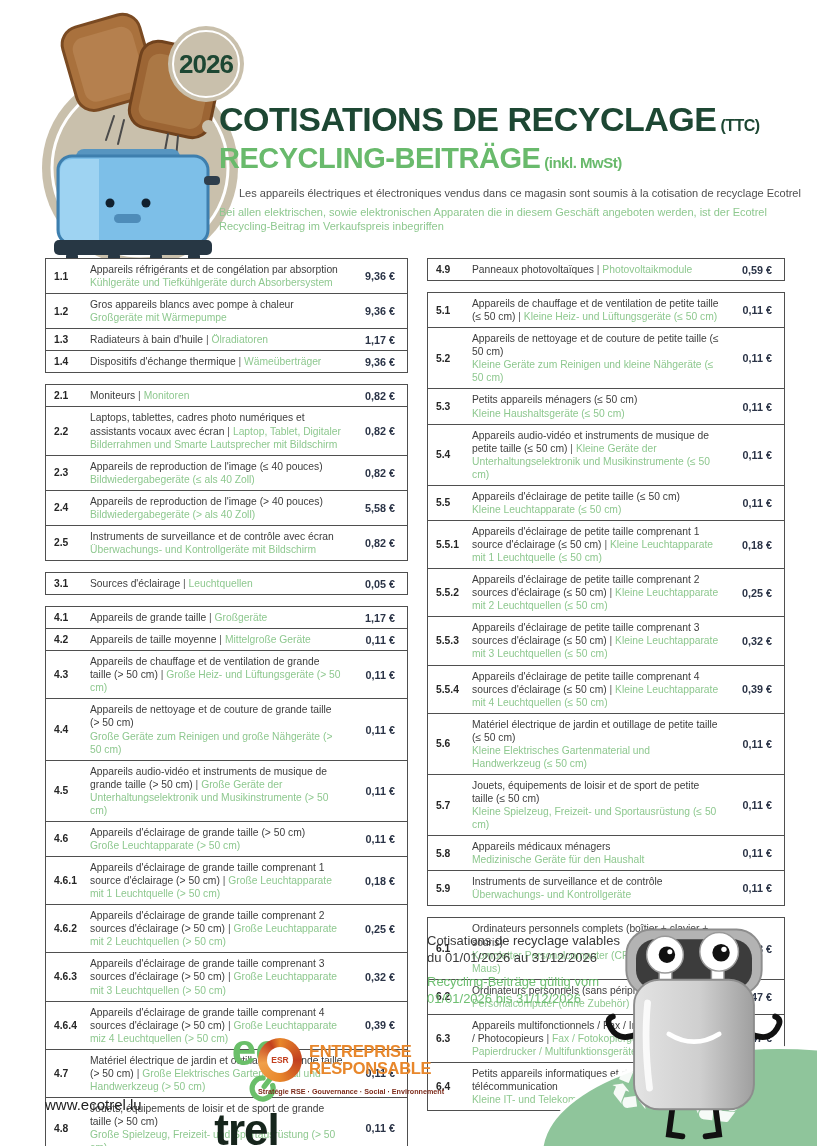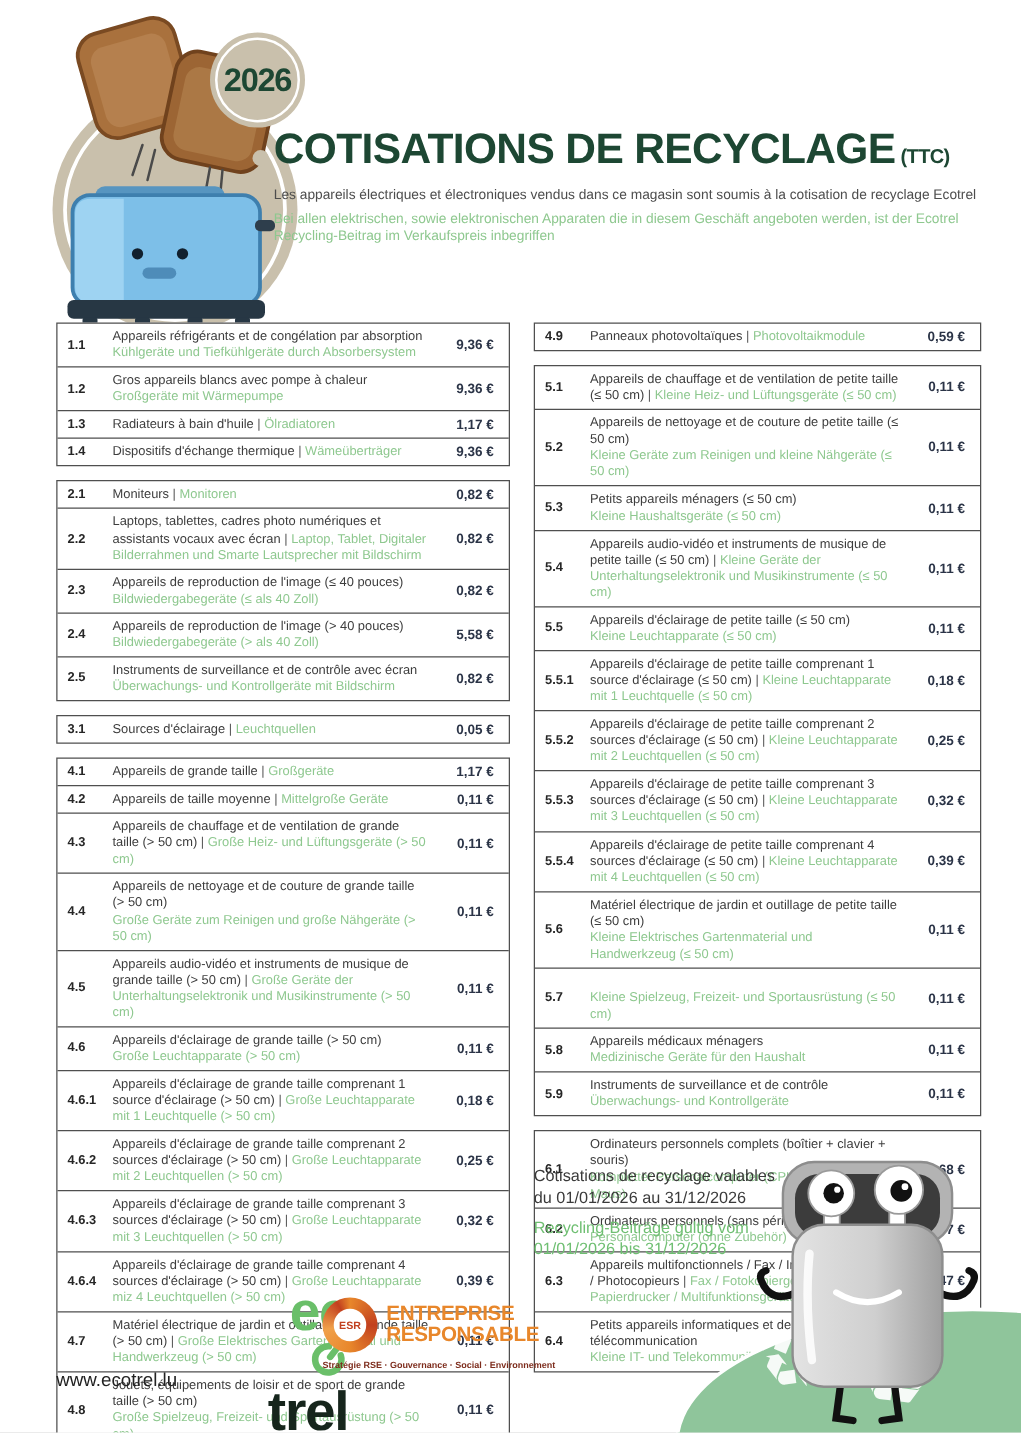--- a/index.html
+++ b/index.html
@@ -19,21 +19,21 @@
     width:64px;height:64px;border-radius:50%;border:2.5px solid #ffffff;
     display:flex;align-items:center;justify-content:center;
     font-weight:bold;font-size:26px;color:#1d4733;letter-spacing:-1px;
   }
   .bullet-dot{position:absolute;left:202px;top:120px;width:13px;height:13px;border-radius:50%;background:#c9c0ac;}
   .title-block{position:absolute;left:219px;top:102px;width:575px;}
   .title-fr{font-size:34px;font-weight:bold;color:#1d4733;letter-spacing:-0.5px;line-height:1.05;}
   .title-fr .suffix{font-size:16px;font-weight:bold;margin-left:4px;}
   .title-de{font-size:29px;font-weight:bold;color:#69ba6c;letter-spacing:-0.5px;margin-top:4px;}
   .title-de .suffix{font-size:15px;font-weight:bold;margin-left:4px;}
-  .intro-fr{margin-top:11px;font-size:11px;color:#4d4d4d;width:565px;line-height:1.35;}
+  .intro-fr{margin-top:11px;font-size:11px;color:#4d4d4d;width:565px;line-height:1.35;margin-left:20px;}
   .intro-de{margin-top:4px;font-size:11px;color:#8ec88f;width:548px;line-height:1.35;}
   
   .col{position:absolute;top:258px;}
   .col-left{left:45px;width:363px;}
   .col-right{left:427px;width:358px;}
   .sec{border:1.5px solid #4f4f4f;background:#fff;margin-bottom:11px;}
   .row{display:grid;grid-template-columns:44px 1fr 58px;align-items:center;
        padding:4px 0;border-bottom:1.5px solid #4f4f4f;}
   .row:last-child{border-bottom:none;}
   .code{font-weight:bold;padding-left:8px;font-size:10.3px;color:#262626;}
@@ -112,20 +112,23 @@
 
   <div class="badge-year">
     <div class="inner">2026</div>
   </div>
   <div class="bullet-dot"></div>
 
   <div class="title-block">
     <div class="title-fr">
       <span>COTISATIONS DE RECYCLAGE</span><span class="suffix">(TTC)</span>
     </div>
+    <div class="title-de">
+      <span>RECYCLING-BEITRÄGE</span><span class="suffix">(inkl. MwSt)</span>
+    </div>
     <div class="intro-fr">Les appareils électriques et électroniques vendus dans ce magasin sont soumis à la cotisation de recyclage Ecotrel</div>
     <div class="intro-de">Bei allen elektrischen, sowie elektronischen Apparaten die in diesem Geschäft angeboten werden, ist der Ecotrel Recycling-Beitrag im Verkaufspreis inbegriffen</div>
   </div>
 
   <div class="col col-left" id="left-col">
       <div class="sec">
         <div class="row">
           <div class="code">1.1</div>
           <div class="desc"><span class="fr">Appareils réfrigérants et de congélation par absorption</span><br><span class="de">Kühlgeräte und Tiefkühlgeräte durch Absorbersystem</span></div>
           <div class="price">9,36 €</div>
@@ -297,21 +300,21 @@
           <div class="desc"><span class="fr">Appareils d'éclairage de petite taille comprenant 4 sources d'éclairage (≤ 50 cm)</span><span class="pipe"> | </span><span class="de">Kleine Leuchtapparate mit 4 Leuchtquellen (≤ 50 cm)</span></div>
           <div class="price">0,39 €</div>
         </div>
         <div class="row">
           <div class="code">5.6</div>
           <div class="desc"><span class="fr">Matériel électrique de jardin et outillage de petite taille (≤ 50 cm)</span><br><span class="de">Kleine Elektrisches Gartenmaterial und Handwerkzeug (≤ 50 cm)</span></div>
           <div class="price">0,11 €</div>
         </div>
         <div class="row">
           <div class="code">5.7</div>
-          <div class="desc"><br><span class="de">Kleine Spielzeug, Freizeit- und Sportausrüstung (≤ 50 cm)</span></div>
+          <div class="desc"><span class="fr">Jouets, équipements de loisir et de sport de petite taille (≤ 50 cm)</span><br><span class="de">Kleine Spielzeug, Freizeit- und Sportausrüstung (≤ 50 cm)</span></div>
           <div class="price">0,11 €</div>
         </div>
         <div class="row">
           <div class="code">5.8</div>
           <div class="desc"><span class="fr">Appareils médicaux ménagers</span><br><span class="de">Medizinische Geräte für den Haushalt</span></div>
           <div class="price">0,11 €</div>
         </div>
         <div class="row">
           <div class="code">5.9</div>
           <div class="desc"><span class="fr">Instruments de surveillance et de contrôle</span><br><span class="de">Überwachungs- und Kontrollgeräte</span></div>

